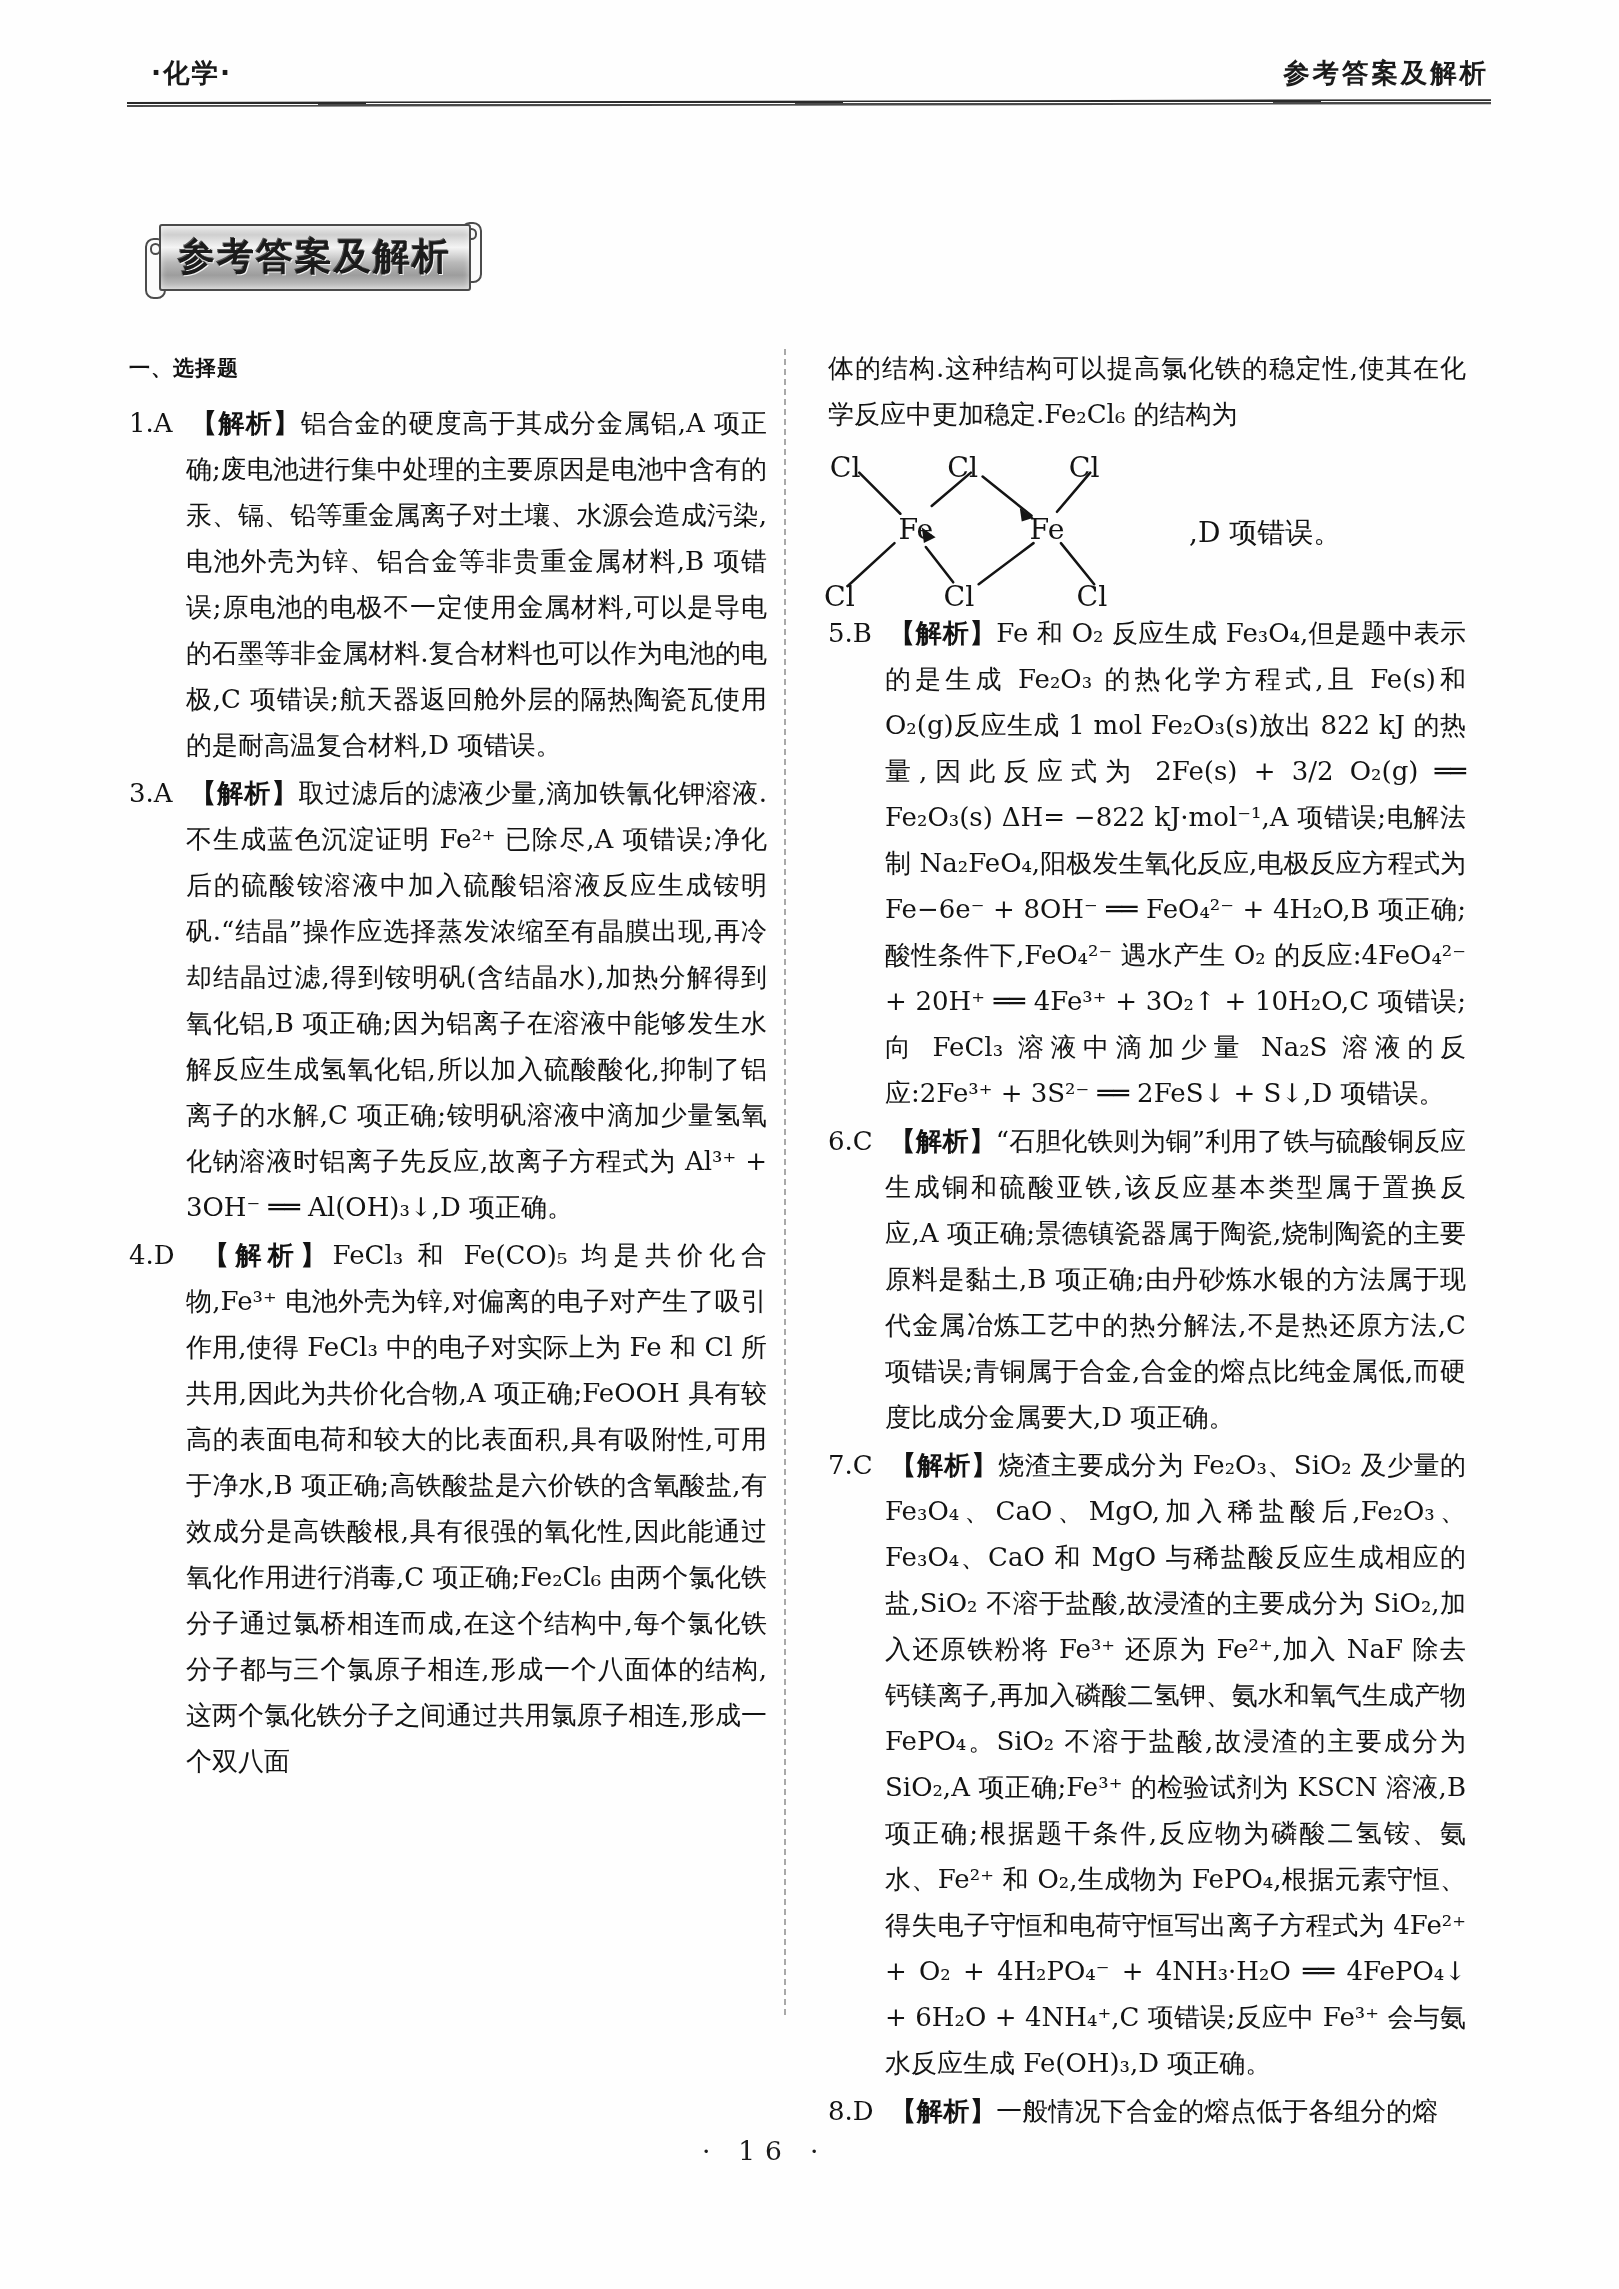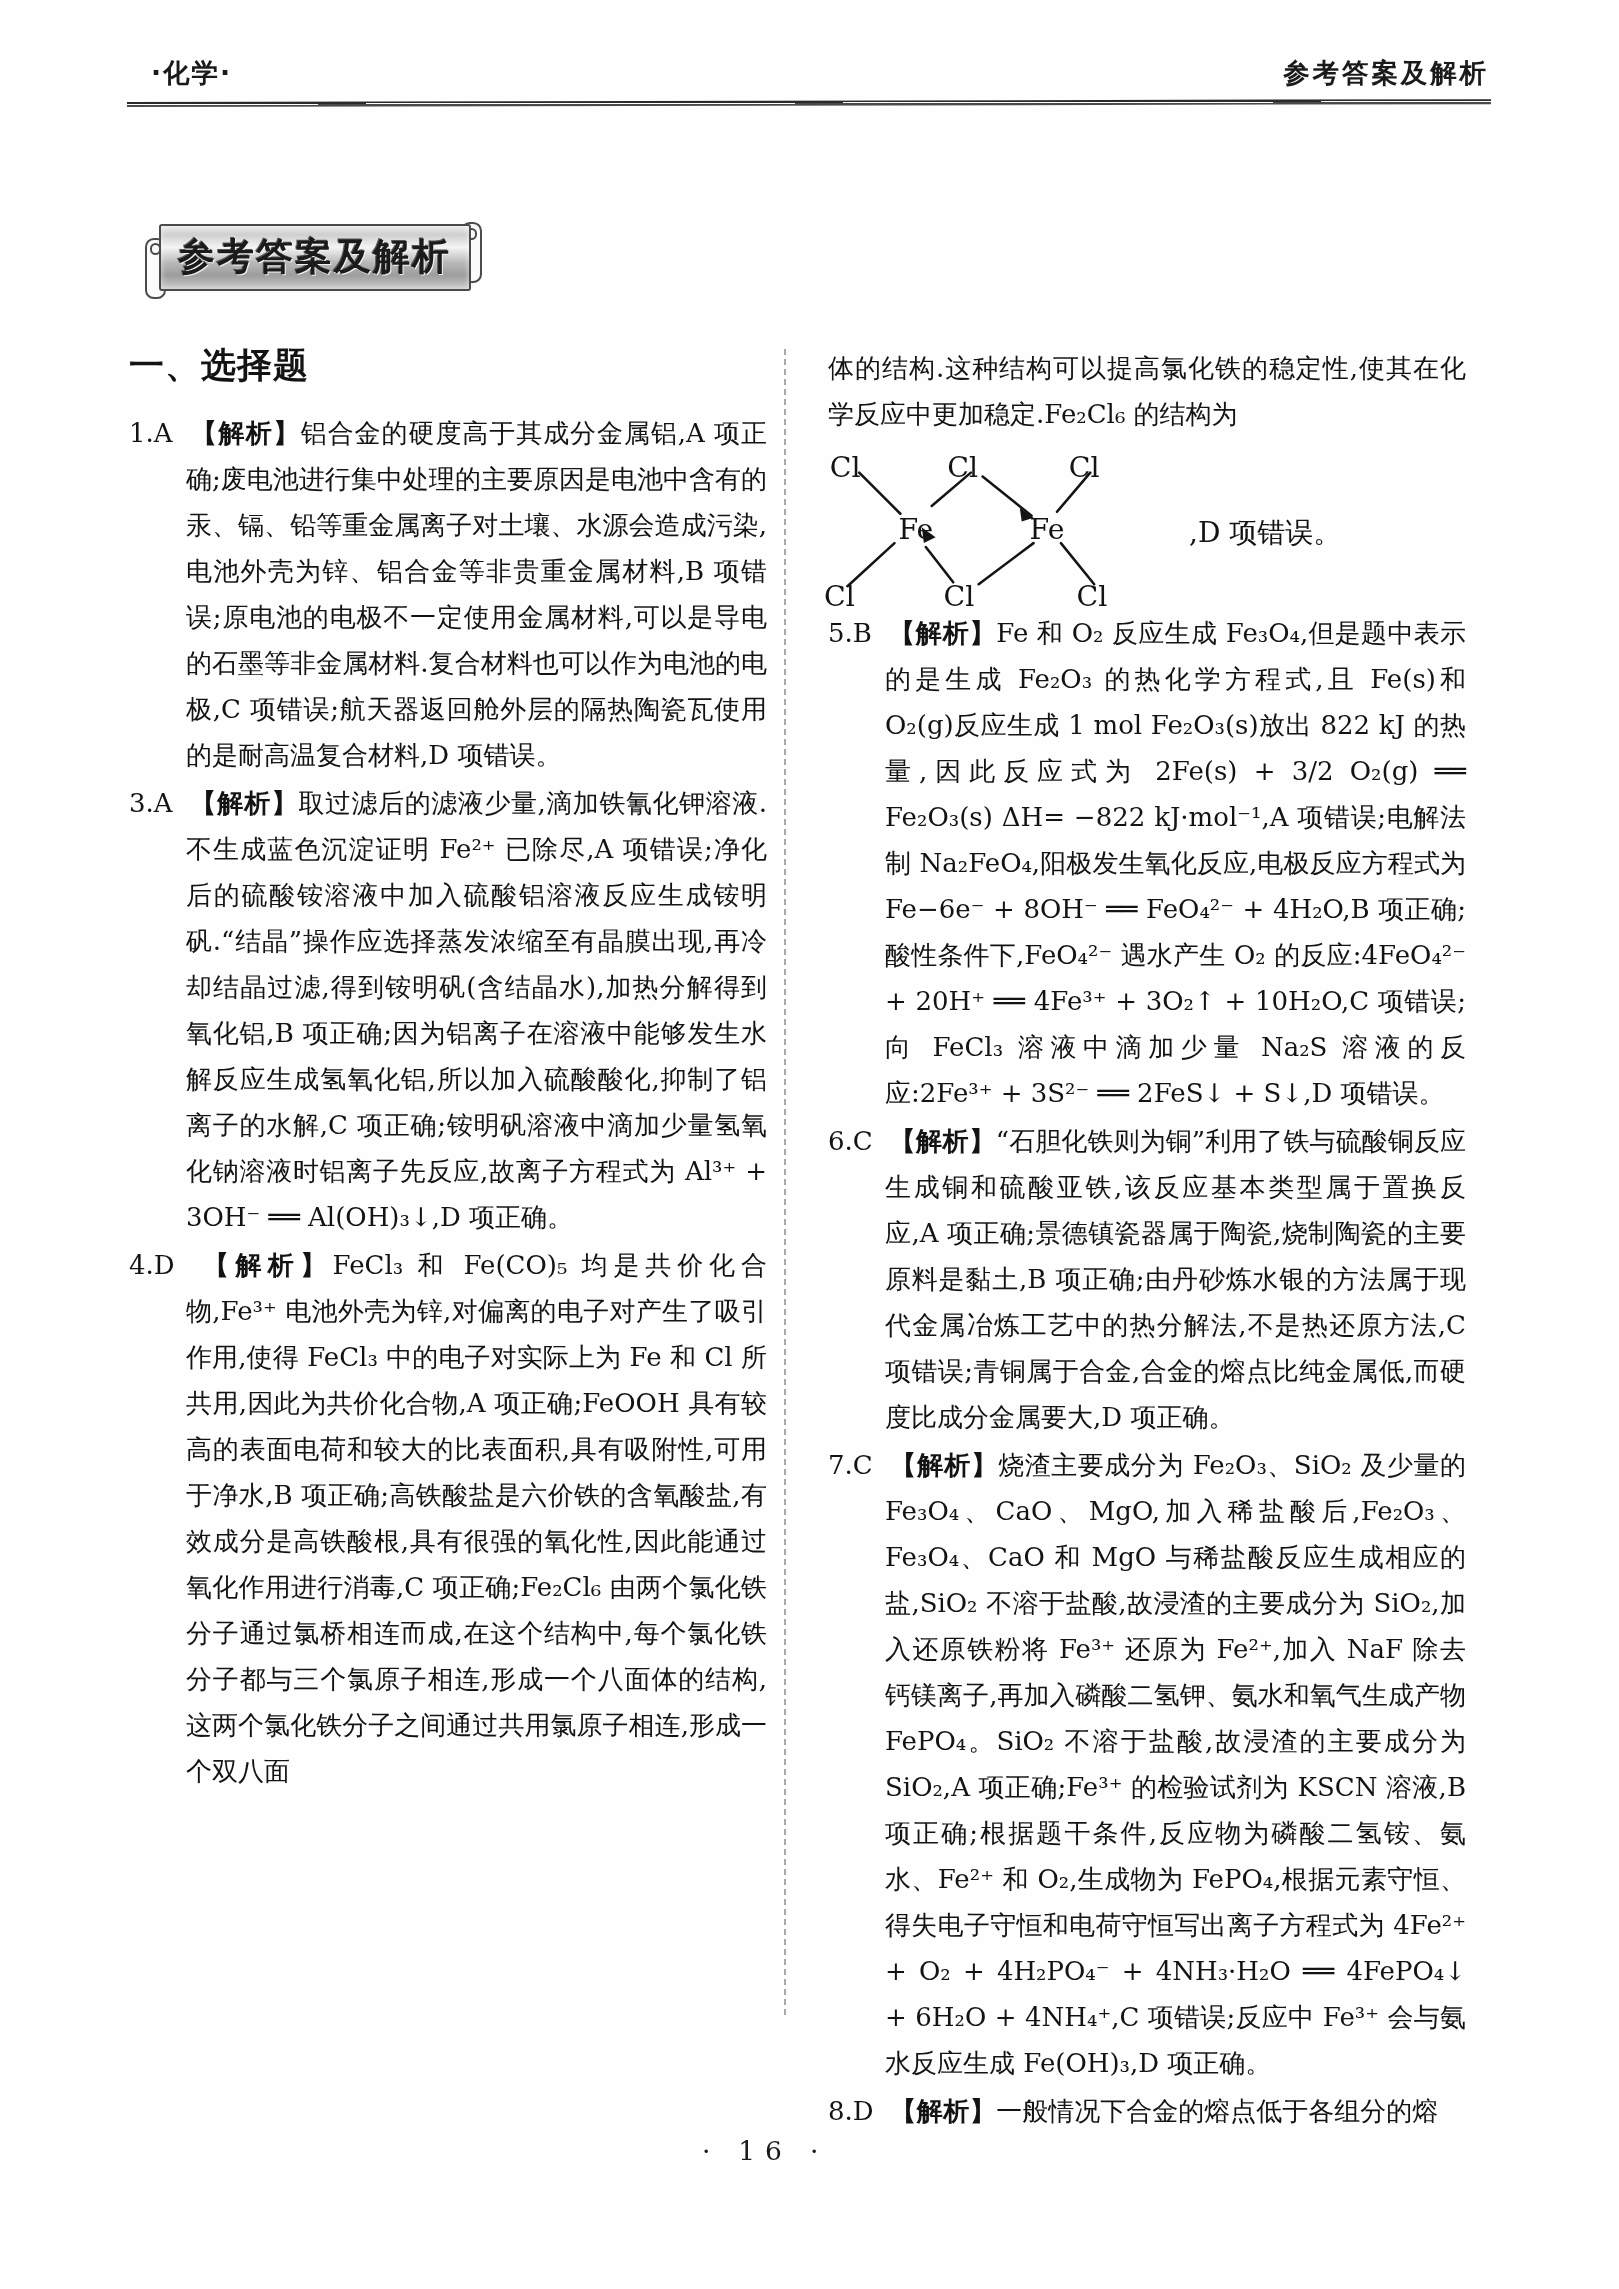--- a/index.html
+++ b/index.html
@@ -141,25 +141,25 @@
     position: absolute;
     left: 784px;
     top: 349px;
     width: 0;
     height: 1666px;
     border-left: 2px dashed #8d8d8d;
     opacity: .75;
   }
 
   .section-title {
-    font-family: Liberation Mono, monospace;
+    font-family: Liberation Sans, sans-serif;
     font-weight: 700;
-    font-size: 35px;
+    font-size: 21px;
     letter-spacing: 1px;
-    margin-bottom: 19px;
+    margin-bottom: 9px;
   }
 
   .entry {
     margin: 0 4px 2px 0;
     text-indent: -57px;
     padding-left: 57px;
     text-align: justify;
     text-justify: inter-ideograph;
   }
   .entry.cont {

